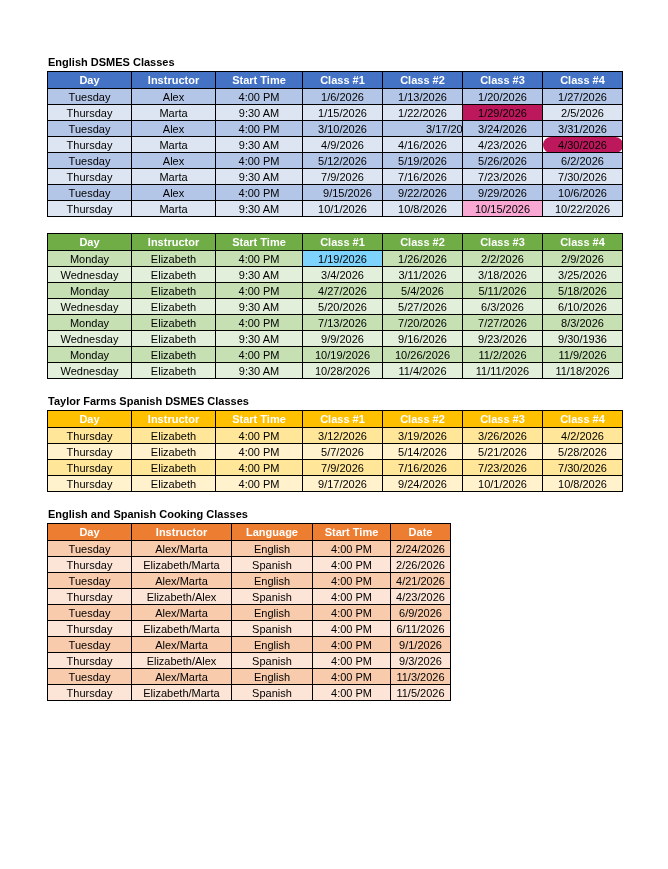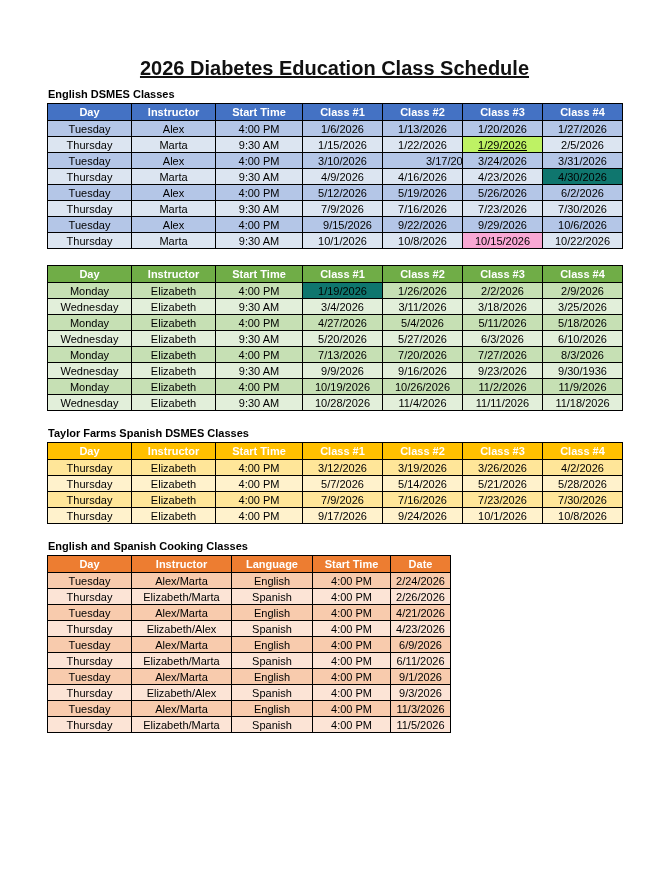--- a/index.html
+++ b/index.html
@@ -56,21 +56,20 @@
     font-weight: bold;
     height: 17px;
   }
   table.schedule td { color: #000000; }
 </style>
 </head>
 <body>
 
 <div class="page">
   <div class="content">
-    <h1 class="doc-title">2026 Diabetes Education Class Schedule</h1>
     <div id="tables-root">
         <div class="section">
           <div class="section-label">English DSMES Classes</div>
           <table class="schedule" style="width: 575px;">
             <colgroup>
               <col style="width: 84px;">
               <col style="width: 84px;">
               <col style="width: 87px;">
               <col style="width: 80px;">
               <col style="width: 80px;">
@@ -97,40 +96,40 @@
                 <td style="background: rgb(180, 198, 231);">1/13/2026</td>
                 <td style="background: rgb(180, 198, 231);">1/20/2026</td>
                 <td style="background: rgb(180, 198, 231);">1/27/2026</td>
               </tr>
               <tr>
                 <td style="background: rgb(220, 229, 241);">Thursday</td>
                 <td style="background: rgb(220, 229, 241);">Marta</td>
                 <td style="background: rgb(220, 229, 241);">9:30 AM</td>
                 <td style="background: rgb(220, 229, 241); margin-left: 17px;">1/15/2026</td>
                 <td style="background: rgb(220, 229, 241);">1/22/2026</td>
-                <td style="background: #bef264; text-decoration: underline;">1/29/2026</td>
+                <td style="background: #be185d;">1/29/2026</td>
                 <td style="background: rgb(220, 229, 241);">2/5/2026</td>
               </tr>
               <tr>
                 <td style="background: rgb(180, 198, 231);">Tuesday</td>
                 <td style="background: rgb(180, 198, 231);">Alex</td>
                 <td style="background: rgb(180, 198, 231);">4:00 PM</td>
                 <td style="background: rgb(180, 198, 231);">3/10/2026</td>
                 <td style="background: rgb(180, 198, 231); padding-left: 43px;">3/17/2026</td>
                 <td style="background: rgb(180, 198, 231);">3/24/2026</td>
                 <td style="background: rgb(180, 198, 231);">3/31/2026</td>
               </tr>
               <tr>
                 <td style="background: rgb(220, 229, 241);">Thursday</td>
                 <td style="background: rgb(220, 229, 241);">Marta</td>
                 <td style="background: rgb(220, 229, 241);">9:30 AM</td>
                 <td style="background: rgb(220, 229, 241);">4/9/2026</td>
                 <td style="background: rgb(220, 229, 241);">4/16/2026</td>
                 <td style="background: rgb(220, 229, 241);">4/23/2026</td>
-                <td style="background: #0f766e;">4/30/2026</td>
+                <td style="background: #be185d; border-radius: 8px;">4/30/2026</td>
               </tr>
               <tr>
                 <td style="background: rgb(180, 198, 231);">Tuesday</td>
                 <td style="background: rgb(180, 198, 231);">Alex</td>
                 <td style="background: rgb(180, 198, 231);">4:00 PM</td>
                 <td style="background: rgb(180, 198, 231);">5/12/2026</td>
                 <td style="background: rgb(180, 198, 231);">5/19/2026</td>
                 <td style="background: rgb(180, 198, 231);">5/26/2026</td>
                 <td style="background: rgb(180, 198, 231);">6/2/2026</td>
               </tr>
@@ -184,21 +183,21 @@
                 <th style="background: rgb(112, 173, 71);">Class #2</th>
                 <th style="background: rgb(112, 173, 71);">Class #3</th>
                 <th style="background: rgb(112, 173, 71);">Class #4</th>
               </tr>
             </thead>
             <tbody>
               <tr>
                 <td style="background: rgb(198, 224, 180);">Monday</td>
                 <td style="background: rgb(198, 224, 180);">Elizabeth</td>
                 <td style="background: rgb(198, 224, 180);">4:00 PM</td>
-                <td style="background: #0f766e;">1/19/2026</td>
+                <td style="background: #7dd3fc;">1/19/2026</td>
                 <td style="background: rgb(198, 224, 180);">1/26/2026</td>
                 <td style="background: rgb(198, 224, 180);">2/2/2026</td>
                 <td style="background: rgb(198, 224, 180);">2/9/2026</td>
               </tr>
               <tr>
                 <td style="background: rgb(226, 239, 218);">Wednesday</td>
                 <td style="background: rgb(226, 239, 218);">Elizabeth</td>
                 <td style="background: rgb(226, 239, 218);">9:30 AM</td>
                 <td style="background: rgb(226, 239, 218);">3/4/2026</td>
                 <td style="background: rgb(226, 239, 218);">3/11/2026</td>

